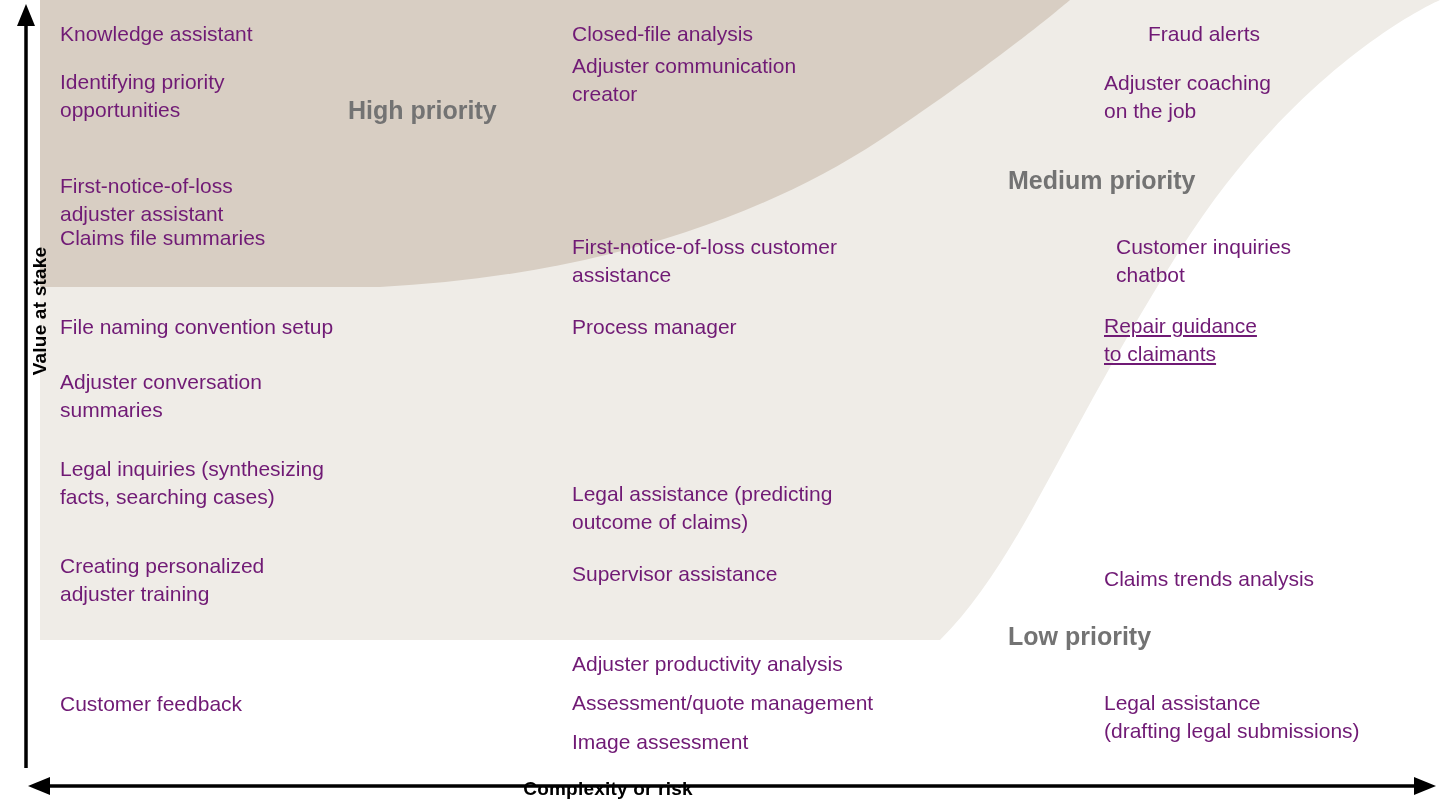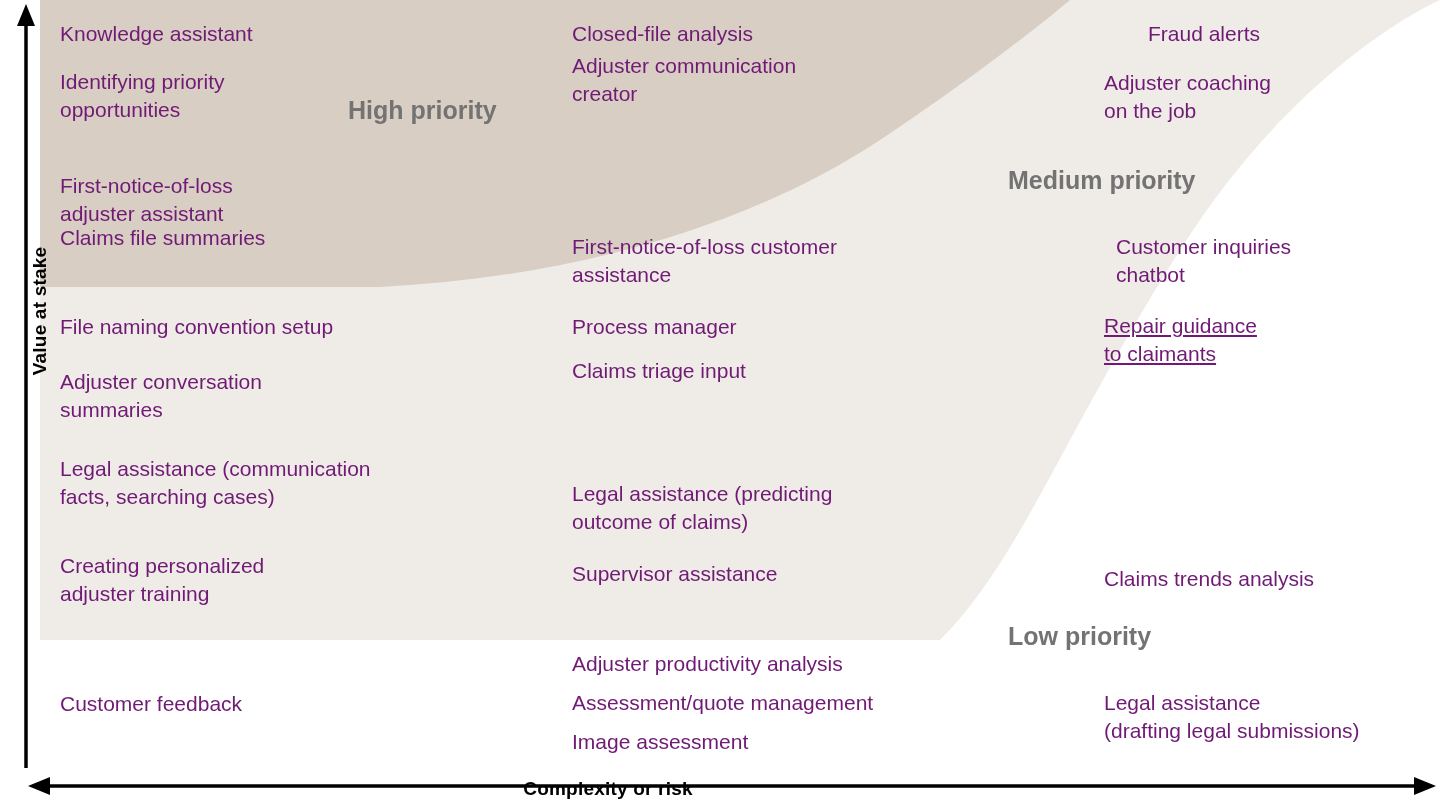--- a/index.html
+++ b/index.html
@@ -125,33 +125,32 @@
 
   <div class="item col-left" style="top:20px;">Knowledge assistant</div>
   <div class="item col-left" style="top:68px;">Identifying priority
 opportunities</div>
   <div class="item col-left" style="top:132px;margin-top:40px;">First-notice-of-loss
 adjuster assistant</div>
   <div class="item col-left" style="top:224px;">Claims file summaries</div>
   <div class="item col-left" style="top:313px;">File naming convention setup</div>
   <div class="item col-left" style="top:368px;">Adjuster conversation
 summaries</div>
-  <div class="item col-left" style="top:455px;">Legal assistance (communication
+  <div class="item col-left" style="top:455px;">Legal inquiries (synthesizing
 facts, searching cases)</div>
   <div class="item col-left" style="top:552px;">Creating personalized
 adjuster training</div>
   <div class="item col-left" style="top:690px;">Customer feedback</div>
 
   <div class="item col-mid" style="top:20px;">Closed-file analysis</div>
   <div class="item col-mid" style="top:52px;">Adjuster communication
 creator</div>
   <div class="item col-mid" style="top:233px;">First-notice-of-loss customer
 assistance</div>
   <div class="item col-mid" style="top:313px;">Process manager</div>
-  <div class="item col-mid" style="top:357px;">Claims triage input</div>
   <div class="item col-mid" style="top:480px;">Legal assistance (predicting
 outcome of claims)</div>
   <div class="item col-mid" style="top:560px;">Supervisor assistance</div>
   <div class="item col-mid" style="top:650px;">Adjuster productivity analysis</div>
   <div class="item col-mid" style="top:689px;">Assessment/quote management</div>
   <div class="item col-mid" style="top:728px;">Image assessment</div>
 
   <div class="item col-right" style="top:20px;margin-left:44px;">Fraud alerts</div>
   <div class="item col-right" style="top:69px;">Adjuster coaching
 on the job</div>

